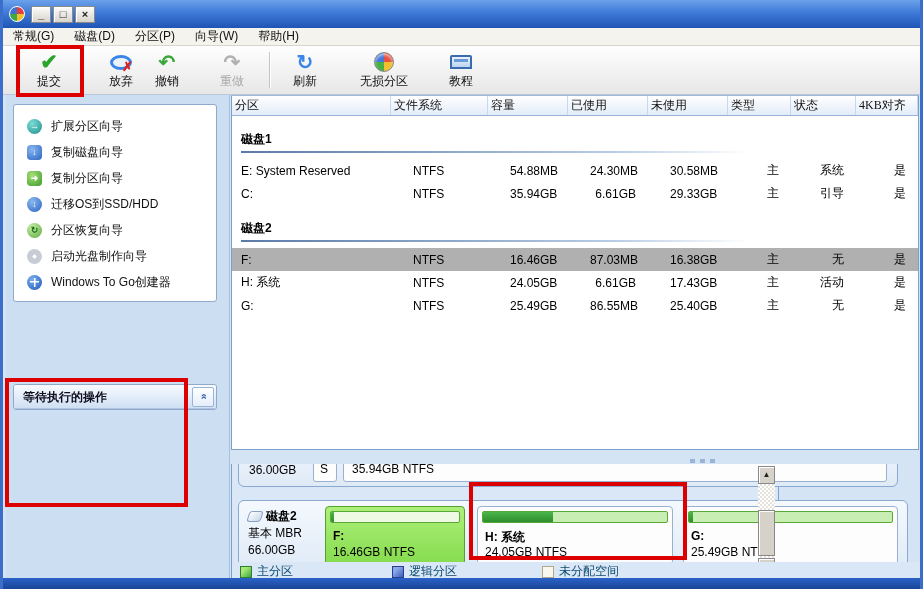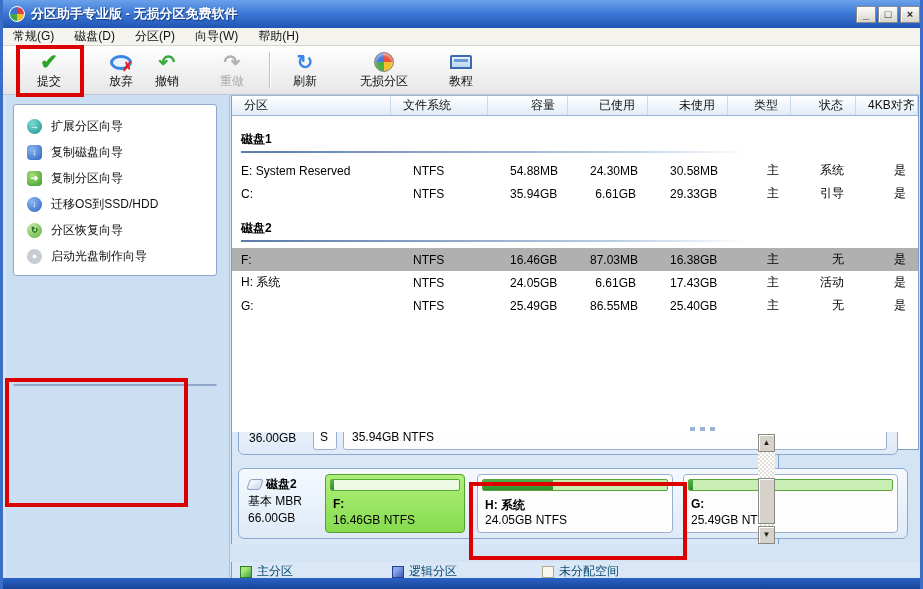--- a/index.html
+++ b/index.html
@@ -90,35 +90,35 @@
   .ops-body{ height:17px; background:#fff; border-radius:0 0 3px 3px;}
   .pending-list{ padding:9px 6px 10px 8px; font-size:12px; color:#111;}
   .pending-item{ margin-bottom:11px;}
   .pending-item:last-child{ margin-bottom:0;}
   
   .main{ position:absolute; left:228px; top:95px; width:688px; height:355px;
     background:#fff; border:1px solid #7ba0cc; border-top:1px solid #a0b8d8; overflow:hidden;}
   .thead{ display:grid; grid-template-columns:159px 97px 80px 80px 80px 63px 65px 1fr;
     height:20px; background:linear-gradient(#ffffff,#e2ecf8); border-bottom:1px solid #9ab4d8;
     font-size:12px; color:#111;}
-  .thead span{ line-height:19px; border-right:1px solid #c8d8ec; padding:0 12px;
-    overflow:hidden; white-space:nowrap;}
-  .thead .num{ text-align:right; padding-right:12px;}
+  .thead span{ line-height:19px; border-right:1px solid #c8d8ec; padding:0 3px;
+    overflow:hidden; white-space:nowrap;font-family:Liberation Serif, serif;}
+  .thead .num{ padding-right:12px;}
   .tgroup{ margin:13px 0 6px; padding-left:9px;}
   .tgroup-name{ font-size:12px; font-weight:bold; color:#000;}
   .tgroup-line{ display:block; height:2px; margin-top:3px;
     background:linear-gradient(to right,#5a7aa8,#b8cce4 55%,rgba(255,255,255,0) 75%);}
   .trow{ display:grid; grid-template-columns:159px 97px 80px 80px 80px 63px 65px 1fr;
     height:23px; font-size:12px; color:#000; align-items:center;}
   .trow.selected{ background:#b0b0b0;}
   .tcell{ padding:0 22px; white-space:nowrap; overflow:hidden;}
   .tcell.c0{ padding-left:9px;}
   .tcell.c2,.tcell.c3,.tcell.c4,.tcell.c5,.tcell.c6,.tcell.c7{ text-align:right; padding-right:12px;}
   
-  .bottom{ position:absolute; left:228px; top:432px; width:548px; height:112px;
+  .bottom{ position:absolute; left:228px; top:464px; width:548px; height:112px;
     background:#d9e7f7; border-left:1px solid #7ba0cc; border-right:1px solid #7ba0cc;}
   .splitter-dots{ position:absolute; left:458px; top:-5px; display:flex; gap:5px;}
   .splitter-dots i{ width:5px; height:4px; background:#9ab4d8; display:block;}
   .partial-strip{ position:absolute; left:6px; top:0; width:660px; height:25px; overflow:hidden;}
   .partial-bar{ position:absolute; left:0; top:-38px; width:100%; height:61px;
     background:linear-gradient(#f4f9fe,#dfeaf7); border:1px solid #8aa8d0; border-radius:6px;
     font-size:12px; color:#000;}
   .pb-label{ position:absolute; left:10px; top:36px;}
   .pb-small{ position:absolute; left:74px; top:4px; bottom:4px; width:24px; background:#fdfdfd;
     border:1px solid #9ab0d0; border-radius:3px; font-size:12px; padding:30px 0 0 6px;}
@@ -168,21 +168,20 @@
   .redbox{ position:absolute; border:4px solid #dd0000; z-index:50; pointer-events:none;}
   .rb1{ left:13px; top:45px; width:68px; height:52px;}
   .rb2{ left:2px; top:378px; width:183px; height:129px;}
   .rb3{ left:466px; top:482px; width:218px; height:78px;}
 </style>
 </head>
 <body>
 
 <div class="titlebar">
   <span class="app-icon"></span>
-  <span class="title-text">分区助手专业版 - 无损分区免费软件</span>
   <span class="winbtns">
     <span class="winbtn">_</span>
     <span class="winbtn">□</span>
     <span class="winbtn">×</span>
   </span>
 </div>
 
 <div class="menubar">
   <span class="menu-item">常规(G)</span>
   <span class="menu-item">磁盘(D)</span>
@@ -258,25 +257,33 @@
         <span>迁移OS到SSD/HDD</span>
       </div>
       <div class="wizard-item">
         <span class="wicon wi5">↻</span>
         <span>分区恢复向导</span>
       </div>
       <div class="wizard-item">
         <span class="wicon wi6"></span>
         <span>启动光盘制作向导</span>
       </div>
+      <div class="wizard-item">
+        <span class="wicon wi7"></span>
+        <span>Windows To Go创建器</span>
+      </div>
     </div>
   </div>
 
 
   <div class="panel" style="top:289px;">
+    <div class="panel-header">
+      <span>等待执行的操作</span>
+      <span class="collapse-btn"><span class="chev up">»</span></span>
+    </div>
   </div>
 </div>
 
 <div class="main">
   <div class="thead">
     <span>分区</span>
     <span>文件系统</span>
     <span class="num">容量</span>
     <span class="num">已使用</span>
     <span class="num">未使用</span>

